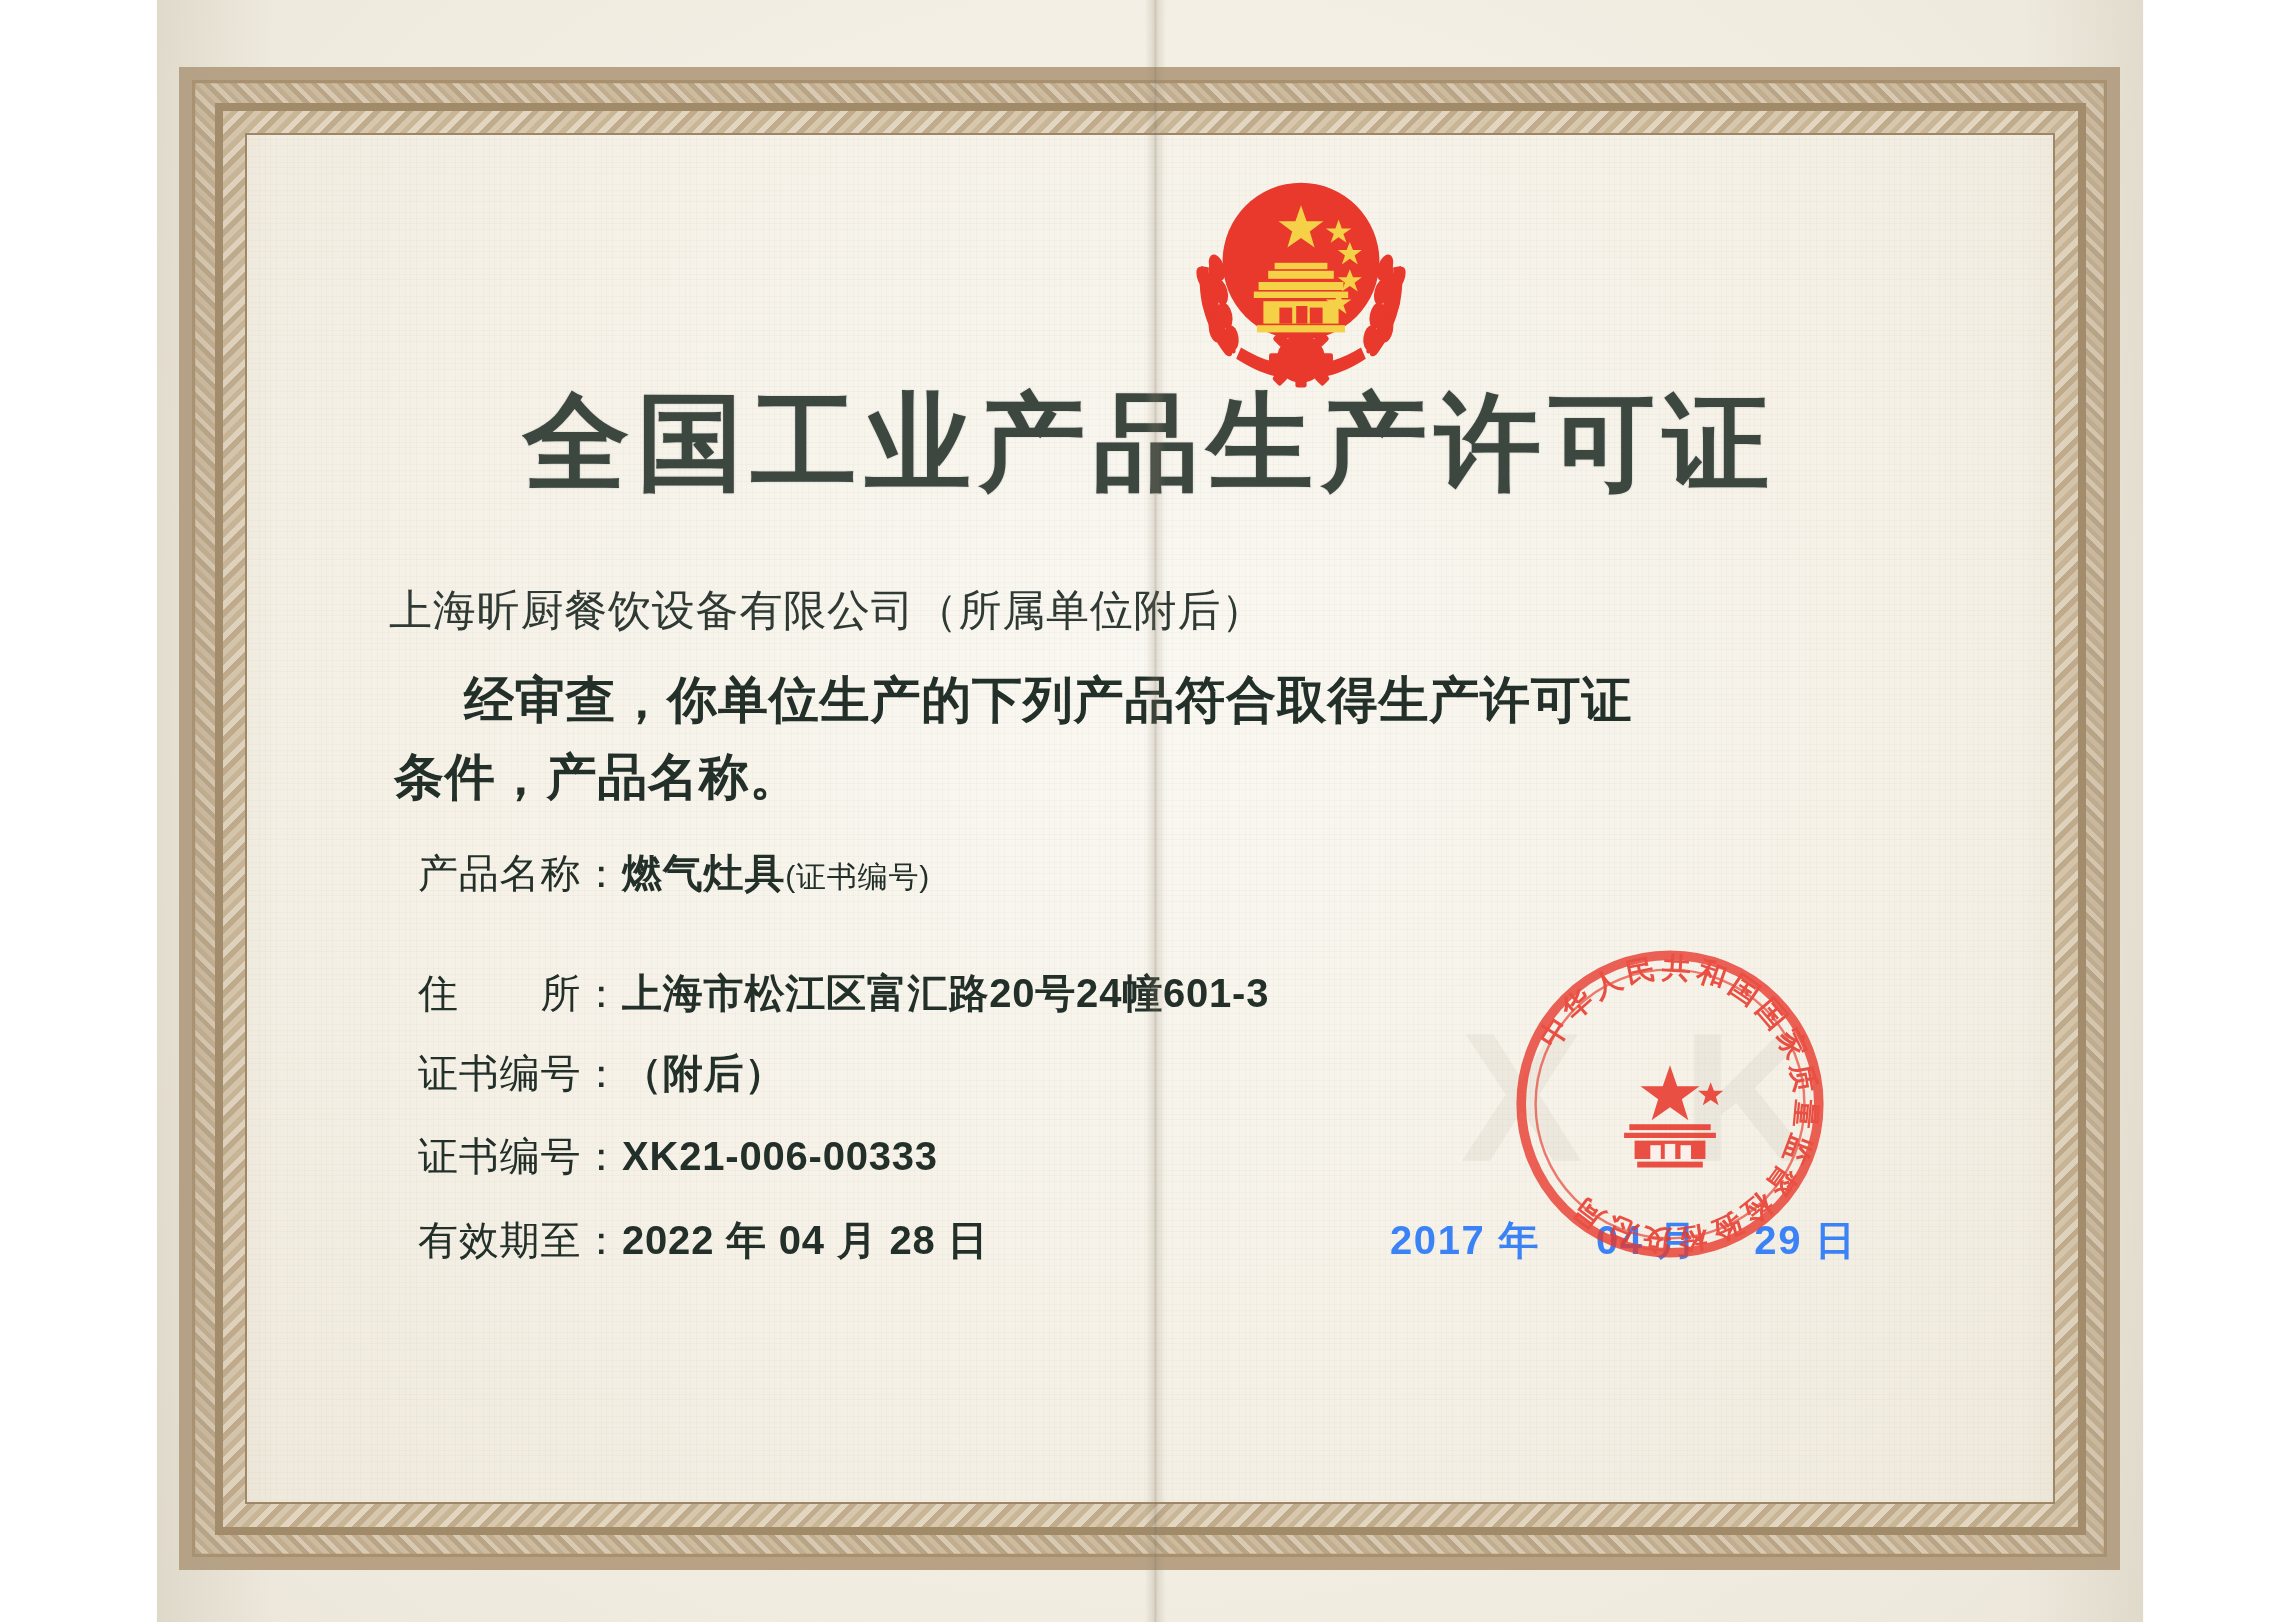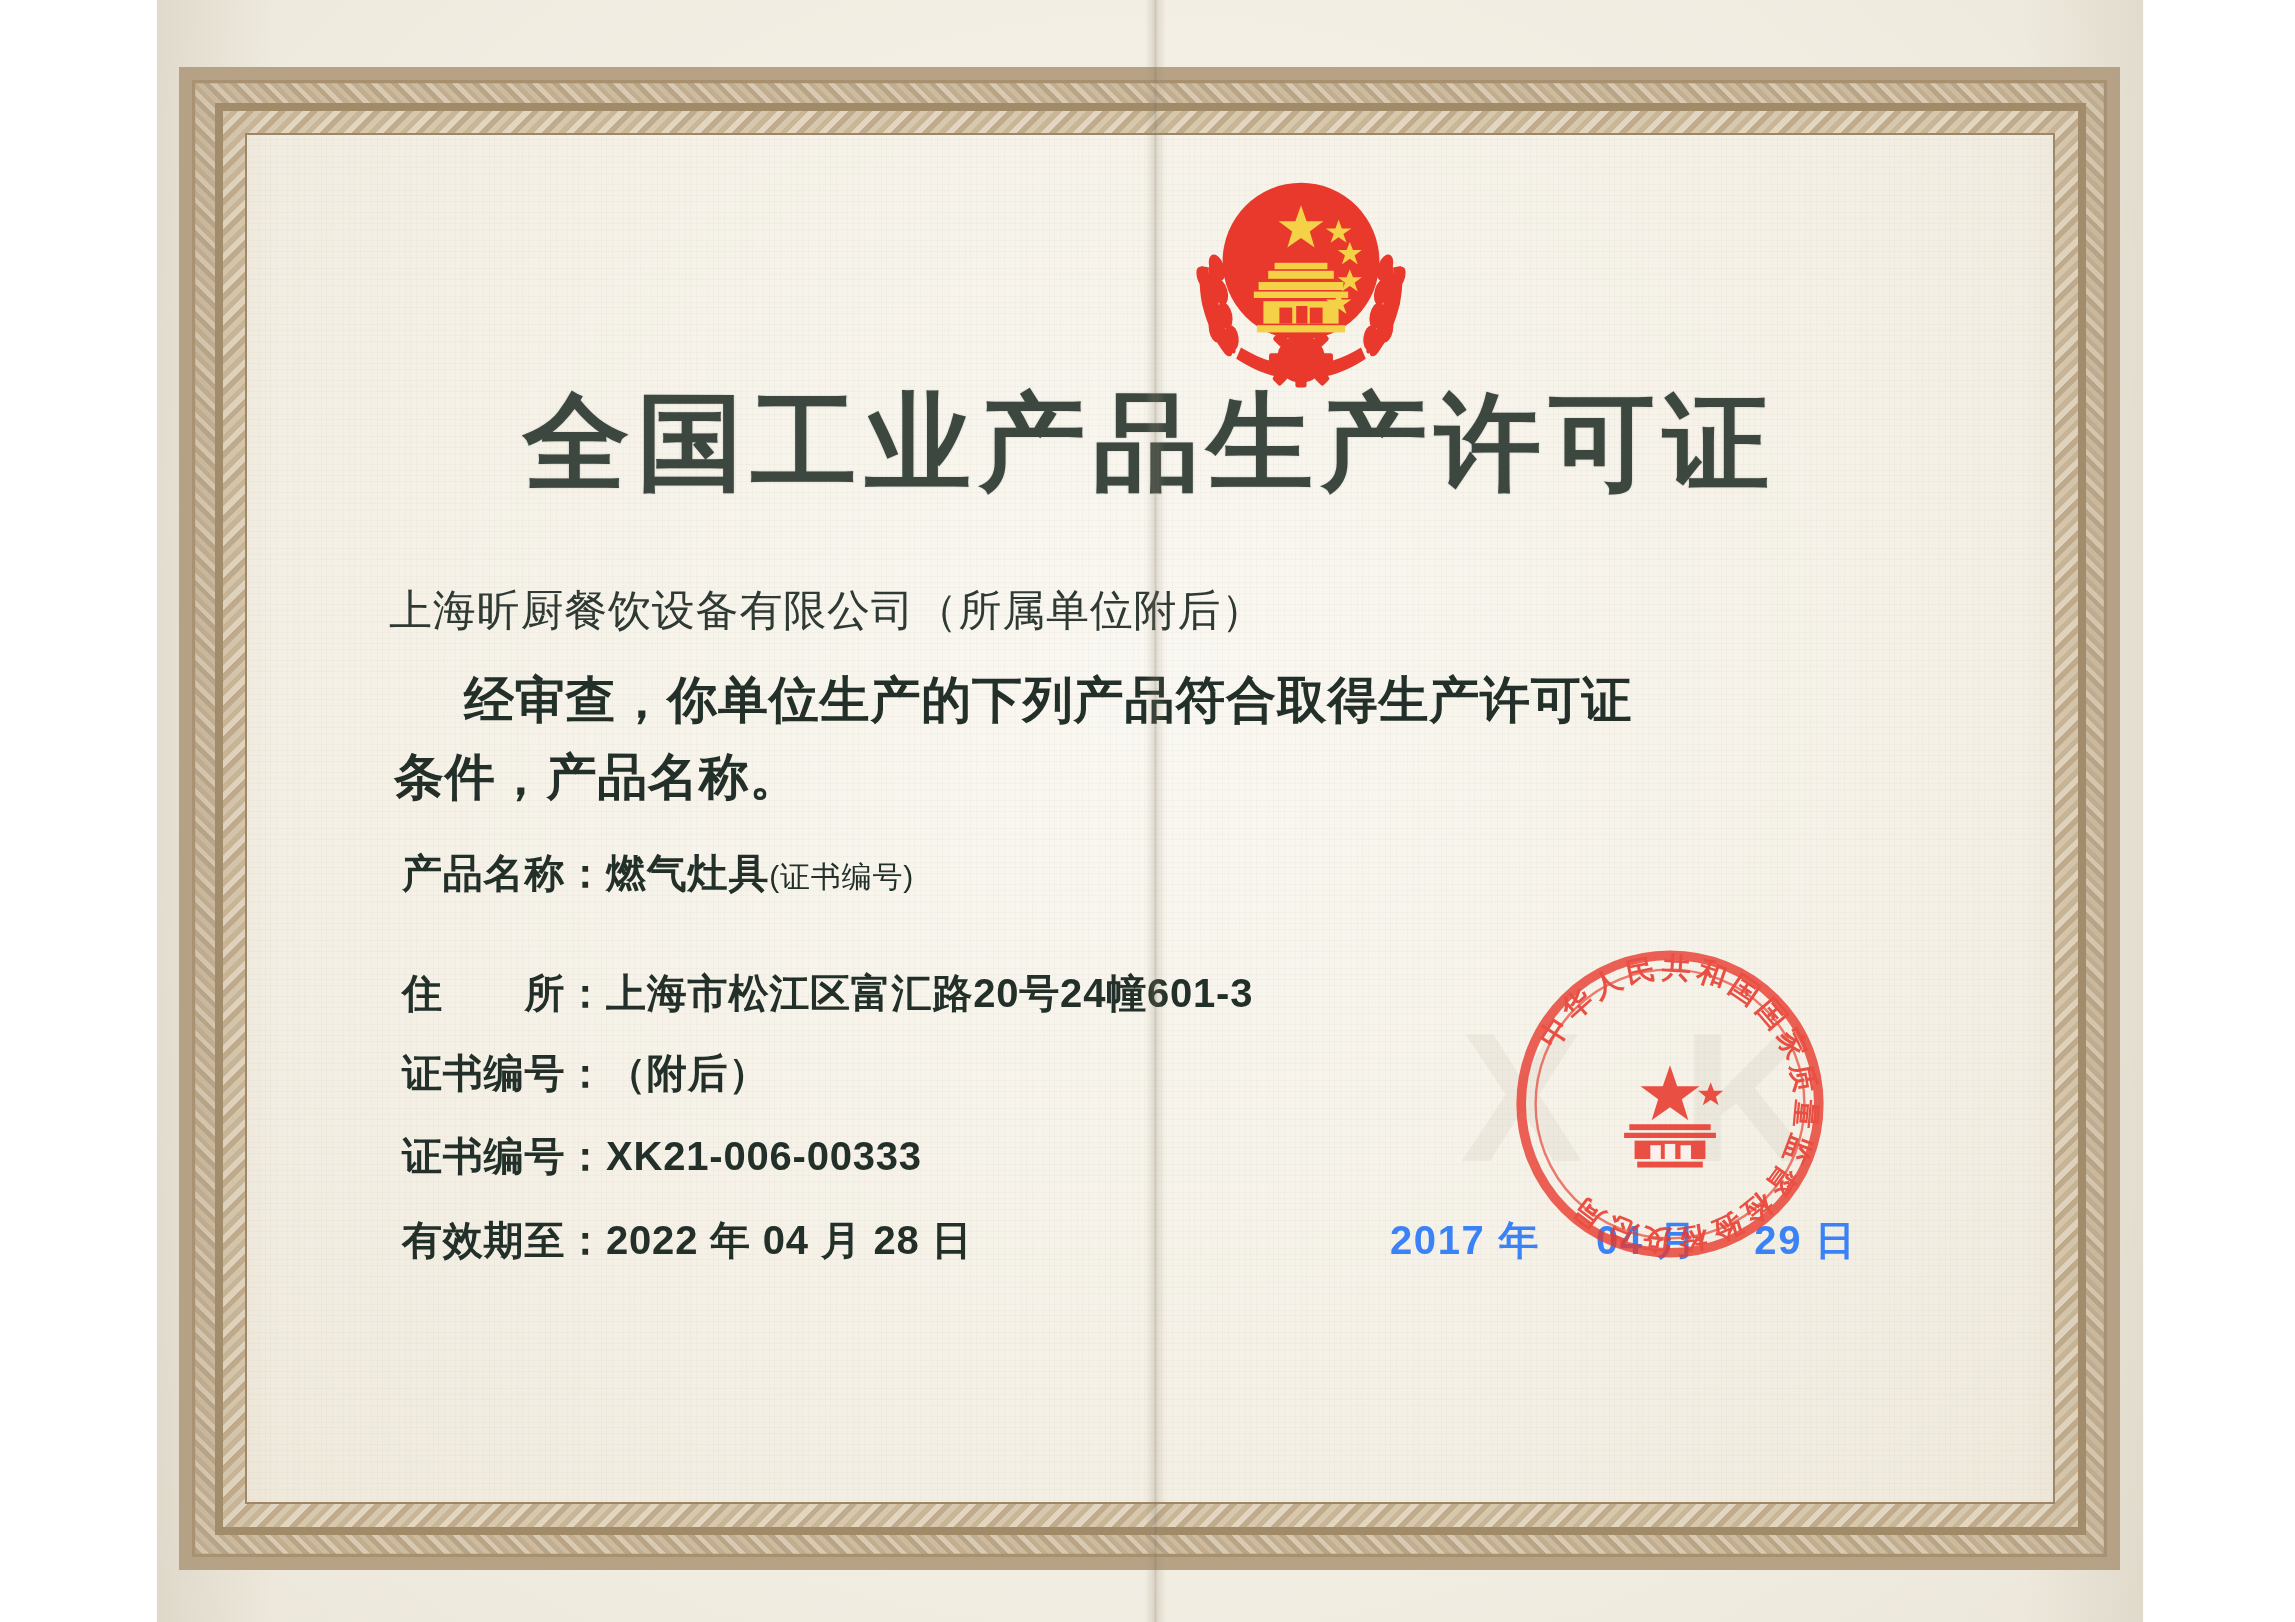--- a/index.html
+++ b/index.html
@@ -205,21 +205,21 @@
   }
   .body-text .indent { display: inline-block; width: 70px; }
 
   .field {
     position: absolute;
     font-size: 40px;
     color: #23302a;
     white-space: nowrap;
     letter-spacing: 0.8px;
   }
-  .field .label { font-weight: bold; }
+  .field .label { font-weight: normal; margin-left: 16px; }
   .field .value { font-weight: bold; }
   .field .small { font-size: 30px; }
 
   .f-product { left: 157px; top: 713px; }
   .f-address { left: 157px; top: 833px; }
   .f-factory { left: 157px; top: 913px; }
   .f-cert    { left: 157px; top: 996px; }
   .f-valid   { left: 157px; top: 1080px; }
 
   .issue-date {

